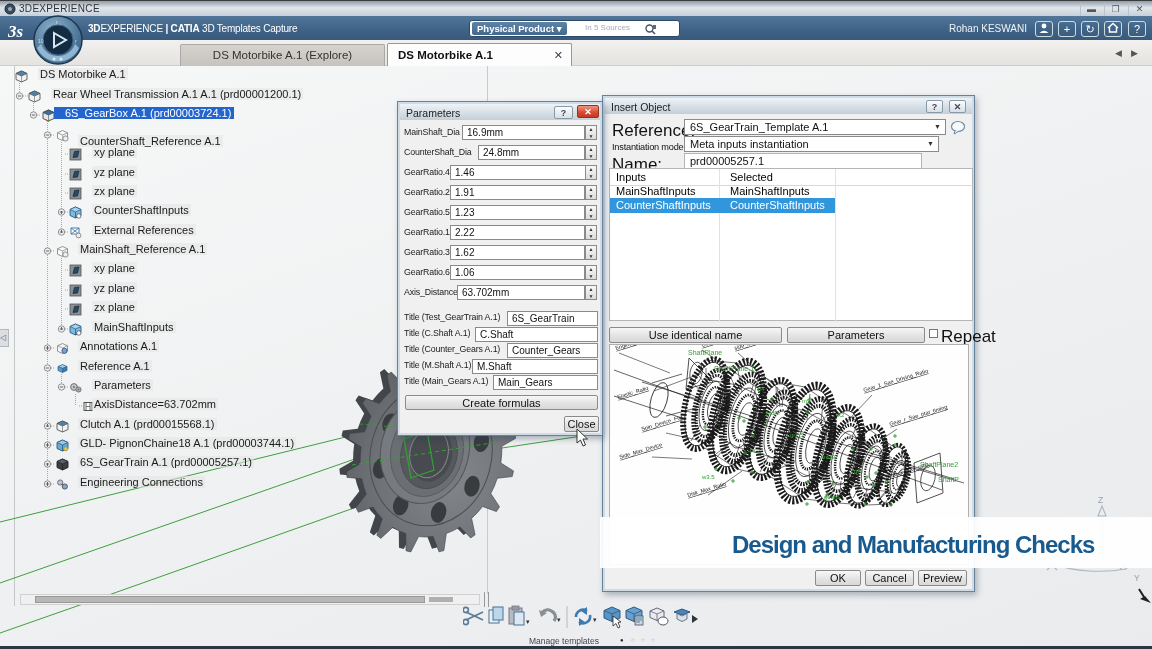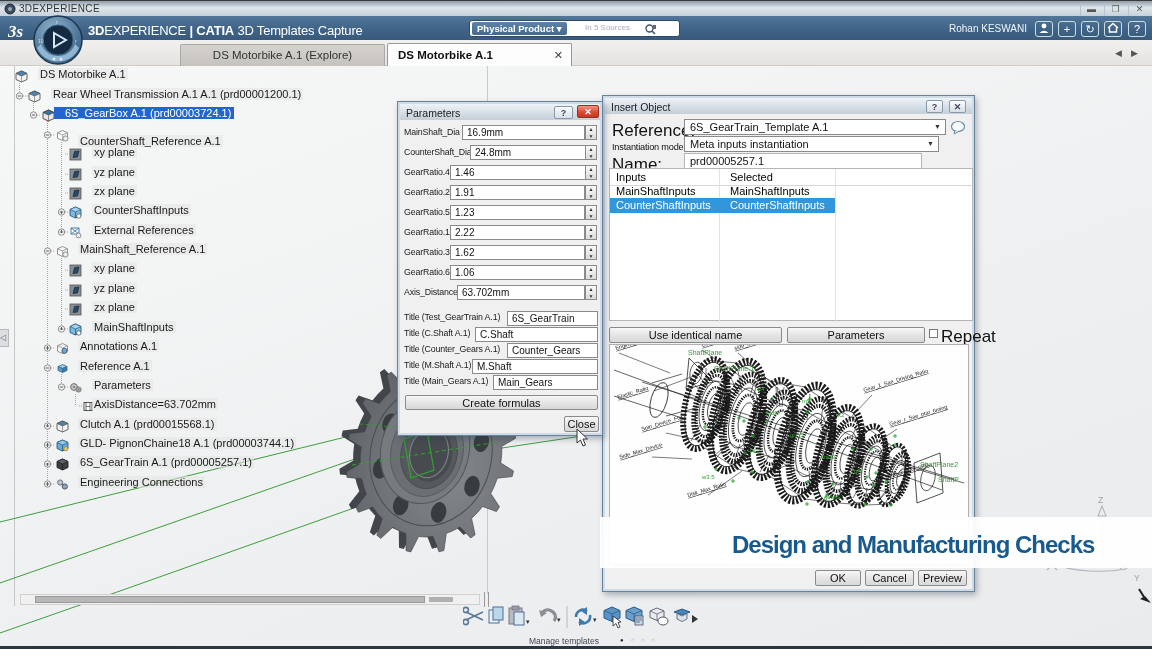--- a/index.html
+++ b/index.html
@@ -4,21 +4,21 @@
 html,body{width:1152px;height:649px;overflow:hidden;font-family:"Liberation Sans",sans-serif;background:#eceef0}
 #stage{position:relative;width:1152px;height:649px}
 
 #titlebar{position:absolute;left:0;top:0;width:1152px;height:16px;
  background:linear-gradient(#8f9daa,#dfe6ec 45%,#c7d1da);border-top:1px solid #3c3c3c;z-index:20}
 #titlebar .t{position:absolute;left:19px;top:2px;font-size:10px;color:#333;letter-spacing:0.3px}
 .winbtn{position:absolute;top:2px;width:22px;height:13px;color:#555;font-size:9px;text-align:center;line-height:12px;border-left:1px solid #b8c2cc}
 
 #logobar{position:absolute;left:0;top:16px;width:1152px;height:24px;
  background:linear-gradient(#517699,#3f6488 55%,#38597b);z-index:19}
-#logobar .title{position:absolute;left:88px;top:7px;font-size:13px;letter-spacing:-0.2px;color:#fff}
+#logobar .title{position:absolute;left:88px;top:7px;font-size:10px;letter-spacing:-0.2px;color:#fff}
 #logobar .title b{font-weight:bold}
 #rname{position:absolute;left:949px;top:23px;font-size:10px;color:#f0f4f8;z-index:21}
 .bico{position:absolute;top:21px;width:18px;height:16px;border:1px solid #cdd;border-radius:3px;color:#fff;text-align:center;font-size:11px;line-height:15px;z-index:21}
 
 #search{position:absolute;left:469px;top:20px;width:211px;height:17px;background:#fff;border-radius:3px;z-index:21;border:1px solid #2c4b66}
 #search .pp{position:absolute;left:2px;top:1px;height:13px;background:linear-gradient(#5d83a6,#436a8e);border-radius:2px;color:#fff;font-size:9.5px;font-weight:bold;padding:0 5px;line-height:13px}
 #search .ph{position:absolute;left:115px;top:2px;font-size:8px;color:#aab}
 
 #tabbar{position:absolute;left:0;top:40px;width:1152px;height:26px;background:linear-gradient(#f2f1ef,#e5e3e0);z-index:18;border-bottom:1px solid #cfcdc9}
 .tab1{position:absolute;left:180px;top:4px;width:205px;height:22px;background:linear-gradient(#d6d3cf,#c6c3be);border:1px solid #aaa8a4;border-bottom:none;border-radius:2px 2px 0 0;font-size:11.5px;color:#333;text-align:center;line-height:21px}
@@ -733,21 +733,21 @@
  <div class="dtitle">Parameters</div>
  <span class="dbtn" style="right:29px;width:19px">?</span>
       <span class="dbtn dx" style="right:3px;width:22px;top:3px">✕</span>
  <div class="plab" style="left:6px;top:25px">MainShaft_Dia</div>
 <div class="pbox" style="left:64px;top:23px;width:123px">16.9mm</div>
 <div class="spin" style="left:187px;top:23px">
         <span>▲</span>
         <span>▼</span>
       </div>
 <div class="plab" style="left:6px;top:45px">CounterShaft_Dia</div>
-<div class="pbox" style="left:72px;top:43px;width:126px">24.8mm</div>
+<div class="pbox" style="left:80px;top:43px;width:107px">24.8mm</div>
 <div class="spin" style="left:187px;top:43px">
         <span>▲</span>
         <span>▼</span>
       </div>
 <div class="plab" style="left:6px;top:65px">GearRatio.4</div>
 <div class="pbox" style="left:52px;top:63px;width:141px">1.46</div>
 <div class="spin" style="left:187px;top:63px">
         <span>▲</span>
         <span>▼</span>
       </div>

